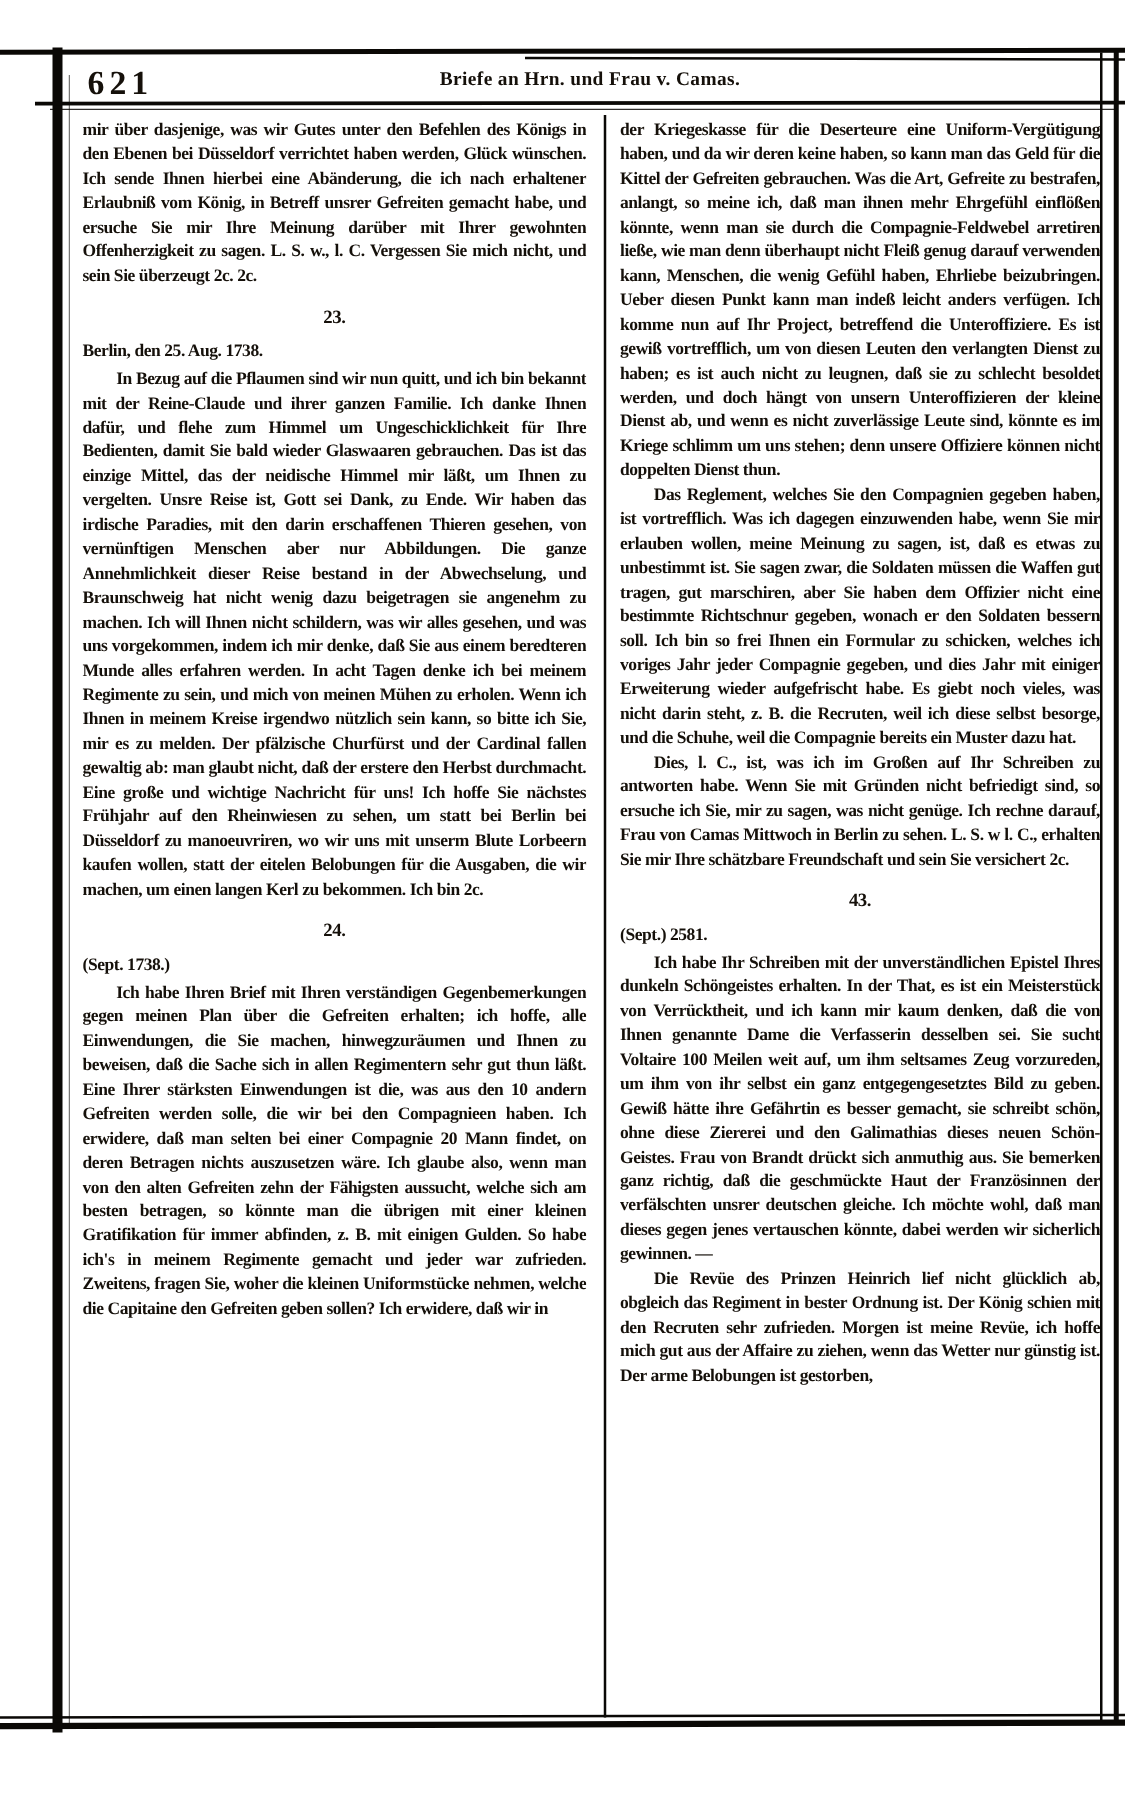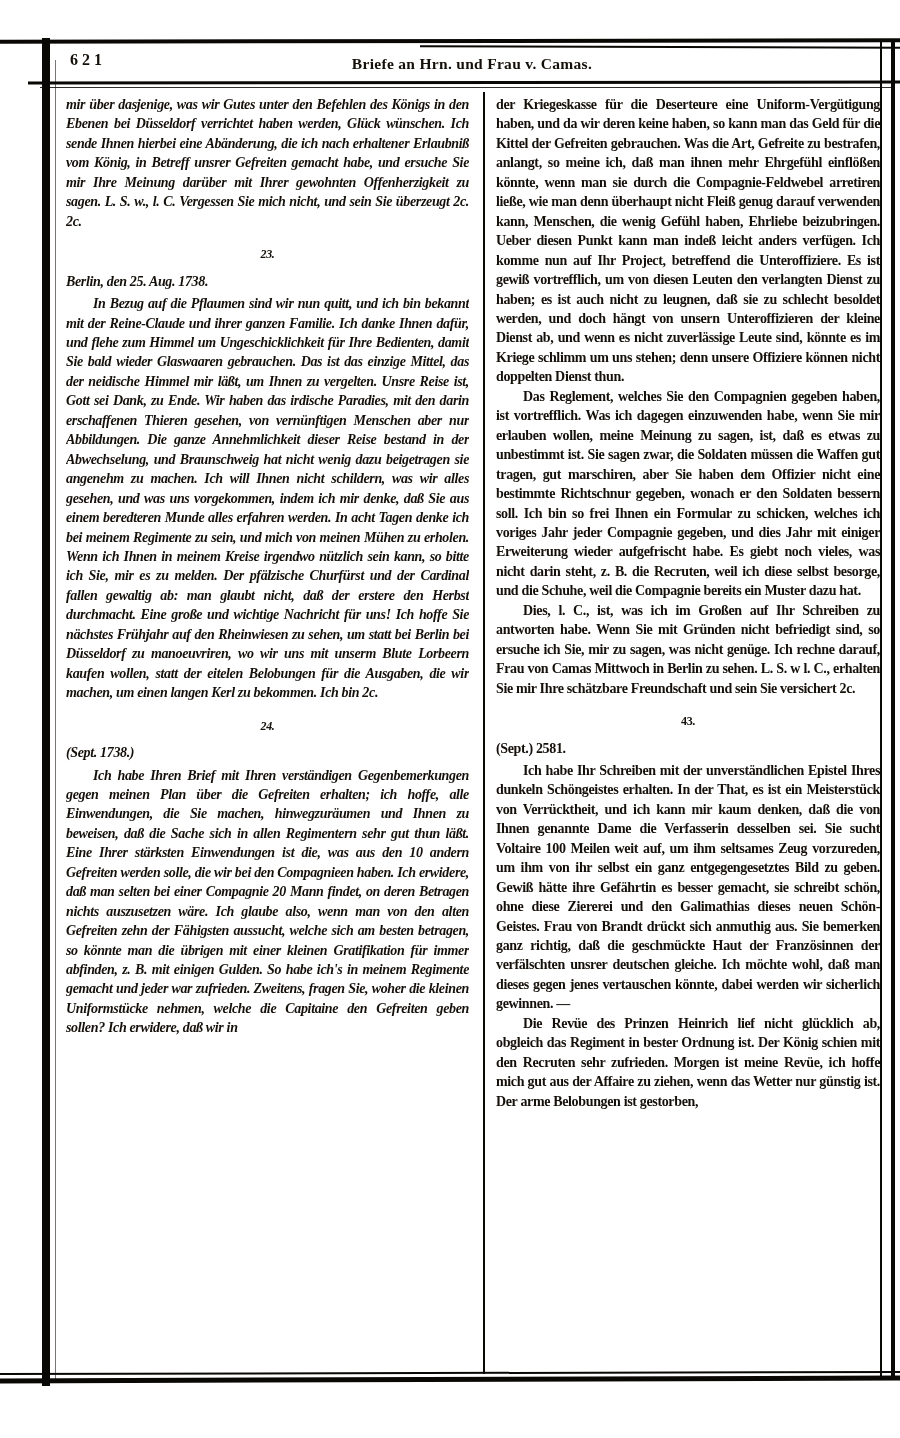--- a/index.html
+++ b/index.html
@@ -18,38 +18,38 @@
   .rule-bot-a   { top:1372px; left:0;   right:0;   height:2px; transform:rotate(-0.12deg); }
   .rule-bot-b   { top:1377px; left:0;   right:0;   height:5px; transform:rotate(-0.18deg); }
   .frame-left   { top:38px; left:42px;  width:8px;  height:1348px; }
   .frame-left-i { top:60px; left:55px;  width:1px;  height:1320px; opacity:.55; }
   .frame-right-i{ top:42px; left:880px; width:2px;  height:1338px; }
   .frame-right-o{ top:40px; left:891px; width:4px;  height:1340px; }
   .col-divider  { top:92px; left:483px; width:2px;  height:1282px; }
   
   .pageno {
     position:absolute; top:51px; left:70px;
-    font-size:16px; font-weight:bold; letter-spacing:4px;
+    font-size:27px; font-weight:bold; letter-spacing:4px;
   }
   .running-title {
     position:absolute; top:55px; left:0; right:0; text-align:center;
     font-size:15.5px; font-weight:bold; letter-spacing:.3px;padding-left:44px;
   }
   
   .col {
     position:absolute; top:95px; height:1278px; overflow:hidden;
     font-size:14px; font-weight:bold; line-height:19.45px;
     letter-spacing:-0.35px;
   }
-  .col-left  { left:66px;  width:403px;font-style:italic; }
+  .col-left  { left:66px;  width:403px; }
   .col-right { left:496px; width:384px; }
   .block.paragraph { text-align:justify; }
   .block.paragraph.indent { text-indent:27px; }
   .block.heading {
-    text-align:center; font-size:12px;
+    text-align:center; font-size:15px;
     margin-top:14px; margin-bottom:7px;
   }
   .block.dateline { text-align:left; margin-bottom:3px; padding-right:2px; }
 </style>
 </head>
 <body>
 
 <div class="page">
 
   <div class="rule rule-top-a"></div>

